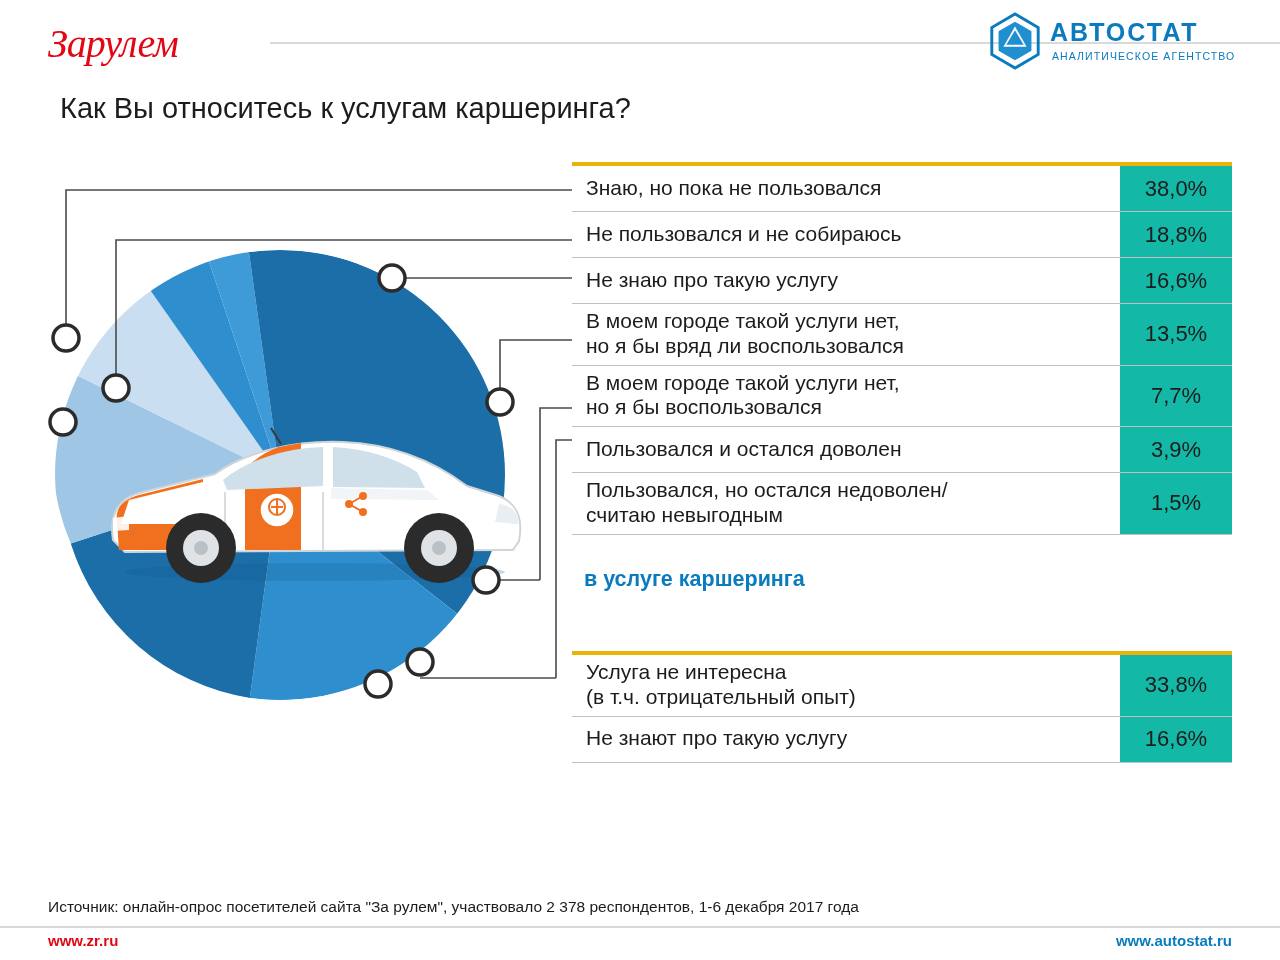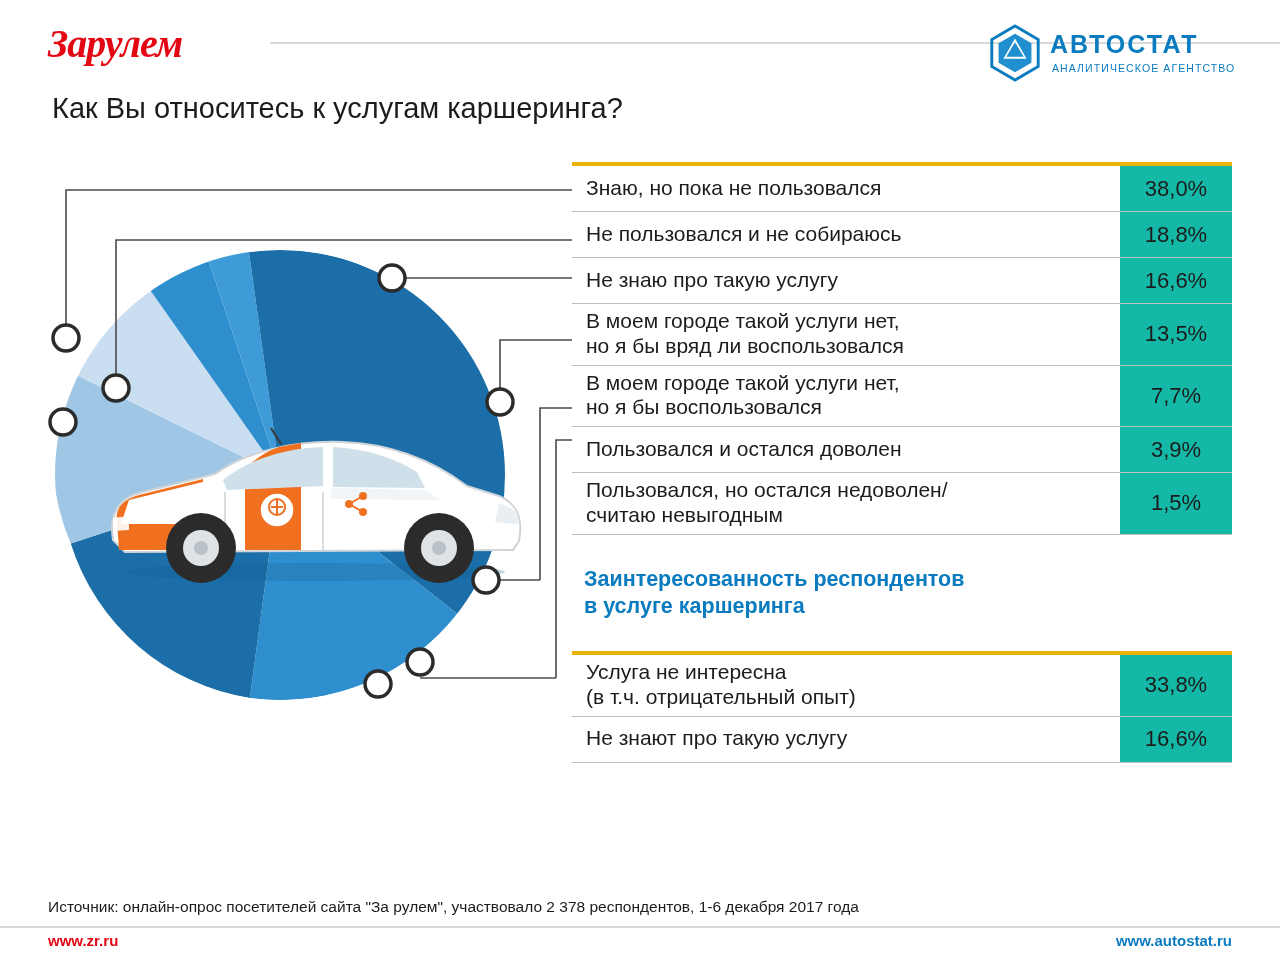--- a/index.html
+++ b/index.html
@@ -22,38 +22,38 @@
     top: 0; left: 0;
     width: 1280px;
     height: 78px;
   }
   .brand-zr {
     position: absolute;
     left: 48px;
     top: 20px;
     font-family: "Liberation Serif", serif;
     font-size: 40px;
-    font-weight: bold;
+    font-weight: normal;
     font-style: italic;
     color: #e30613;
     letter-spacing: -1px;
     white-space: nowrap;
   }
   .header-rule {
     position: absolute;
     left: 270px;
     right: 0;
     top: 42px;
     height: 2px;
     background: #d9d9d9;
   }
   .autostat {
     position: absolute;
     right: 44px;
-    top: 22px;
+    top: 10px;
     width: 250px;
     height: 62px;
     text-align: center;
   }
   .autostat-logo {
     position: absolute;
     left: 0; top: 2px;
     width: 58px; height: 58px;
   }
   .autostat-name {
@@ -72,21 +72,21 @@
     top: 40px;
     font-size: 10.5px;
     letter-spacing: 1.1px;
     color: #0a7bbf;
     white-space: nowrap;
   }
 
   
   .page-title {
     position: absolute;
-    left: 52px;
+    left: 60px;
     top: 92px;
     font-size: 29px;
     color: #1c1c1c;
     white-space: nowrap;
   }
 
   
   .viz {
     position: absolute;
     left: 40px;
@@ -353,21 +353,20 @@
   <div class="trow">
     <div class="tlabel">
       <span>Пользовался, но остался недоволен/</span>
       <span>считаю невыгодным</span>
     </div>
     <div class="tvalue">1,5%</div>
   </div>
 </div>
 
 <div class="section-head">
-  <div>Заинтересованность респондентов</div>
   <div>в услуге каршеринга</div>
 </div>
 
 <div class="table" id="interest-table">
 
   <div class="trow">
     <div class="tlabel">
       <span>Услуга не интересна</span>
       <span>(в т.ч. отрицательный опыт)</span>
     </div>

